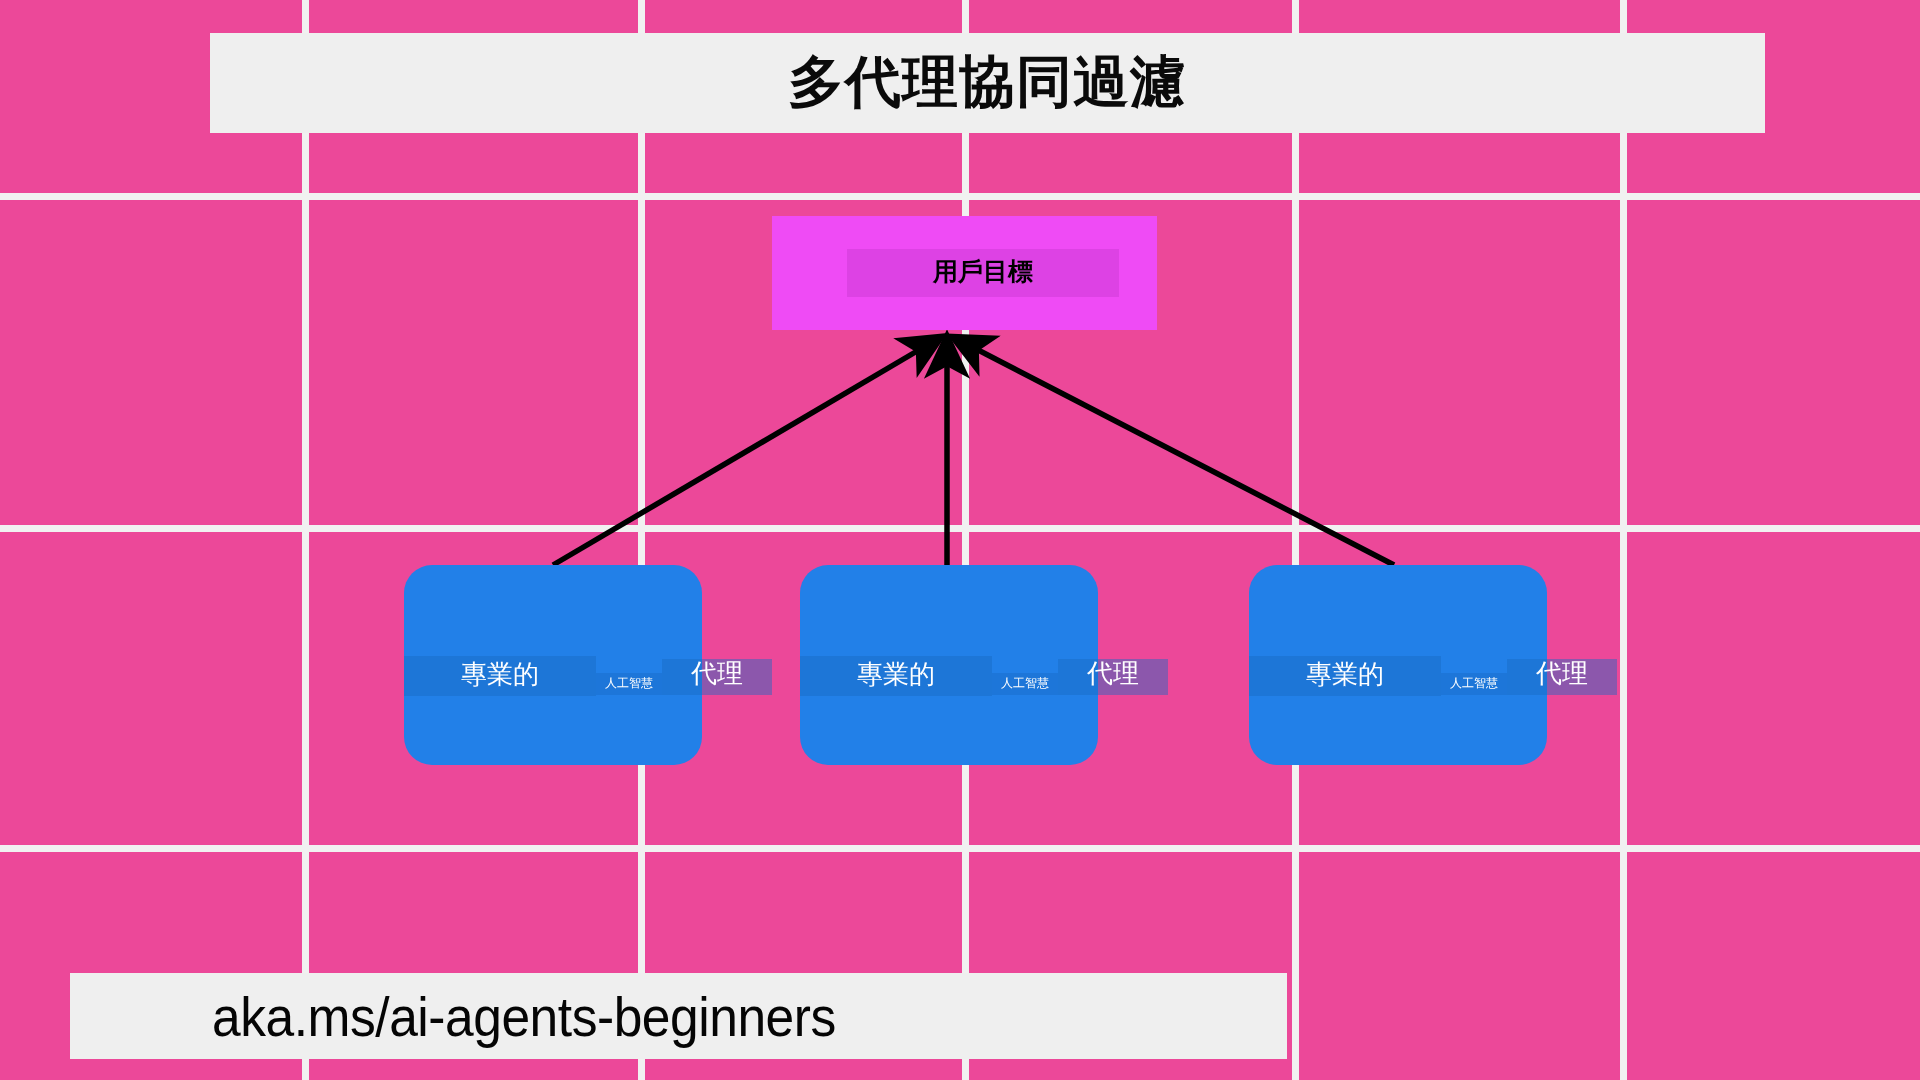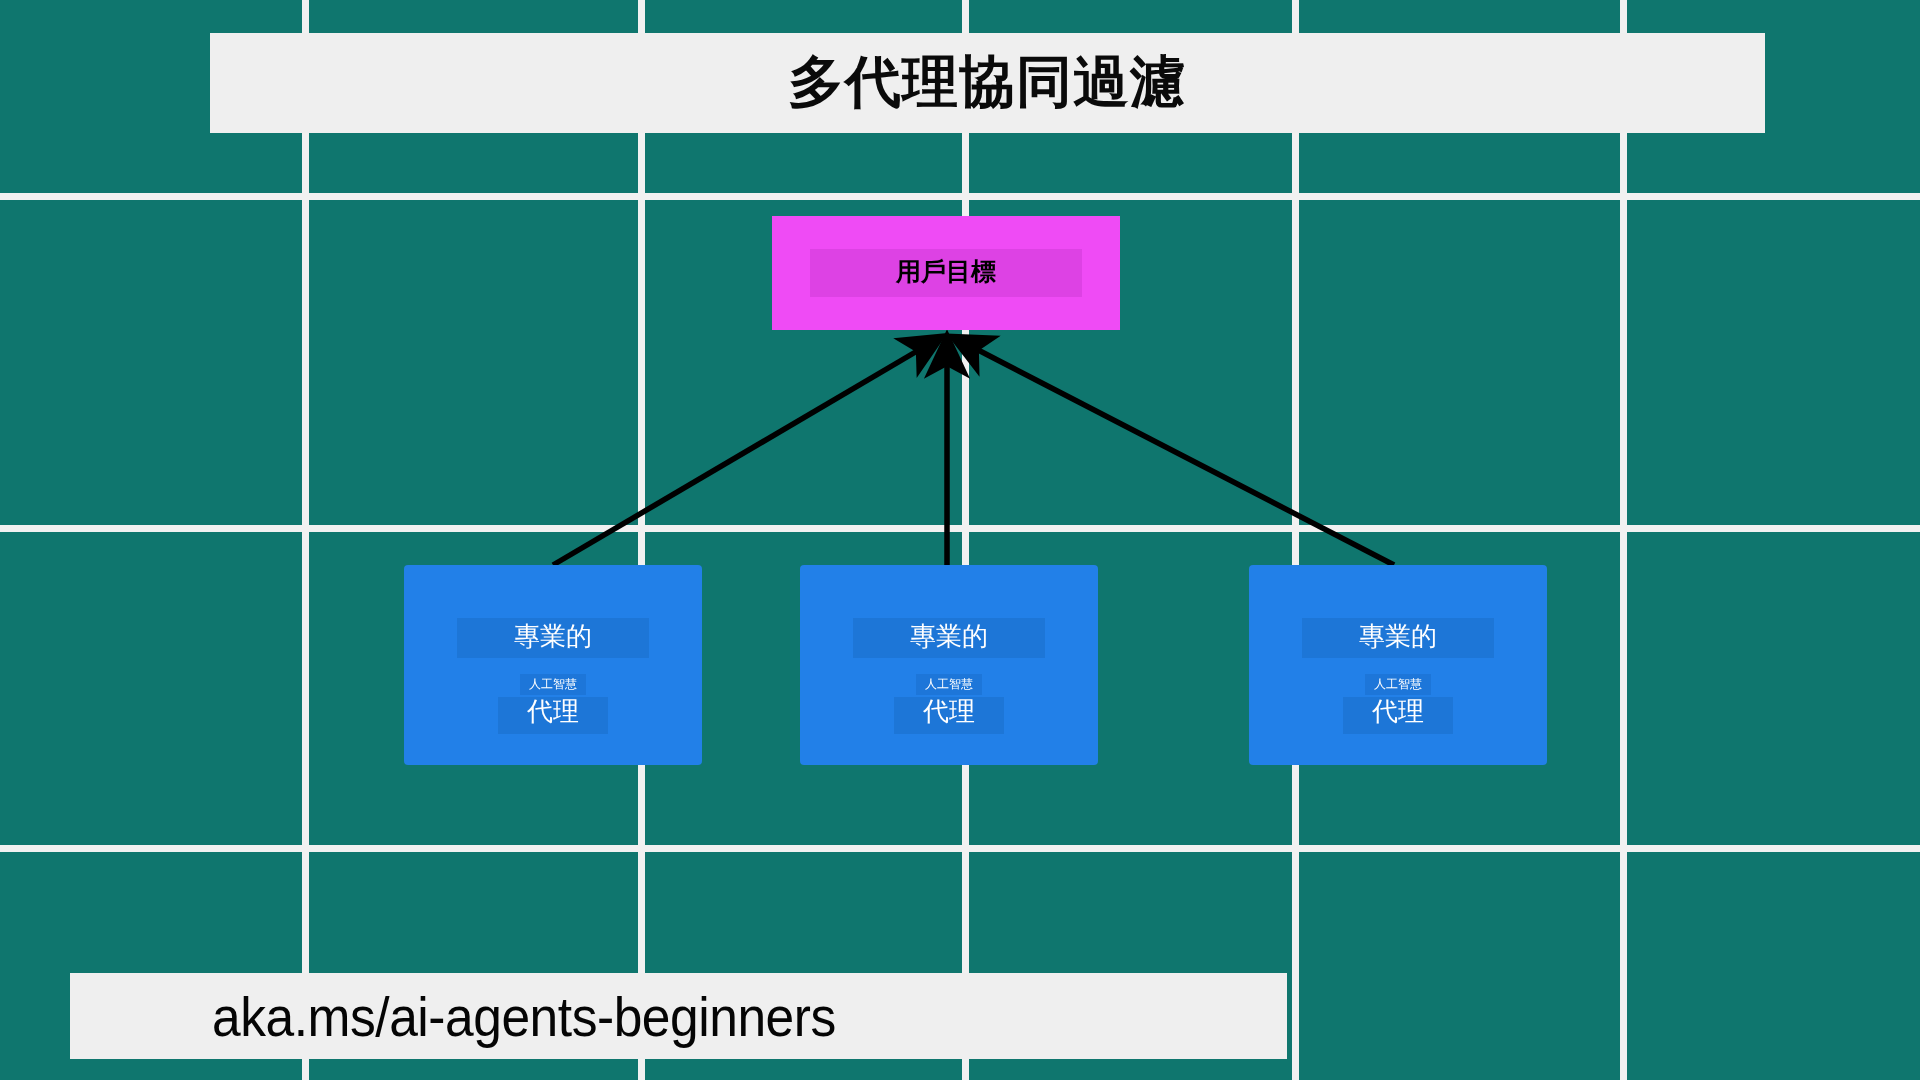--- a/index.html
+++ b/index.html
@@ -4,21 +4,21 @@
 <style>
   html, body {
     margin: 0;
     padding: 0;
     background: #ffffff;
   }
   #stage {
     position: relative;
     width: 1920px;
     height: 1080px;
-    background: #0f766e;
+    background: #ec4899;
     overflow: hidden;
     font-family: "Liberation Sans", "DejaVu Sans", sans-serif;
   }
 
   
   #grid-layer {
     position: absolute;
     inset: 0;
     pointer-events: none;
   }
@@ -73,43 +73,43 @@
   #goal-node {
     position: absolute;
     left: 772px;
     top: 216px;
     width: 348px;
     height: 114px;
     background: #ef4bf5;
     display: flex;
     align-items: center;
     justify-content: center;
+    padding-left: 37px;
   }
   #goal-node .hl {
     background: rgba(208, 60, 215, 0.58);
     padding: 9px 86px 11px 86px;
     font-size: 25px;
     font-weight: 700;
     color: #000000;
     line-height: 1.1;
     white-space: nowrap;
   }
 
   
   .agent-node {
     position: absolute;
     top: 565px;
     width: 298px;
     height: 200px;
     background: #2280e8;
-    border-radius: 4px;
-    display: flex;
-    flex-direction: column;
-    align-items: center;
-    justify-content: center;
+    border-radius: 28px;
+    display: flex;
+    align-items: center;
+    justify-content: flex-start;
     padding-top: 22px;
     box-sizing: border-box;
   }
   #agent-node-1 { left: 404px; }
   #agent-node-2 { left: 800px; }
   #agent-node-3 { left: 1249px; }
 
   .agent-role {
     background: rgba(25, 106, 196, 0.45);
     padding: 4px 57px 6px 57px;

